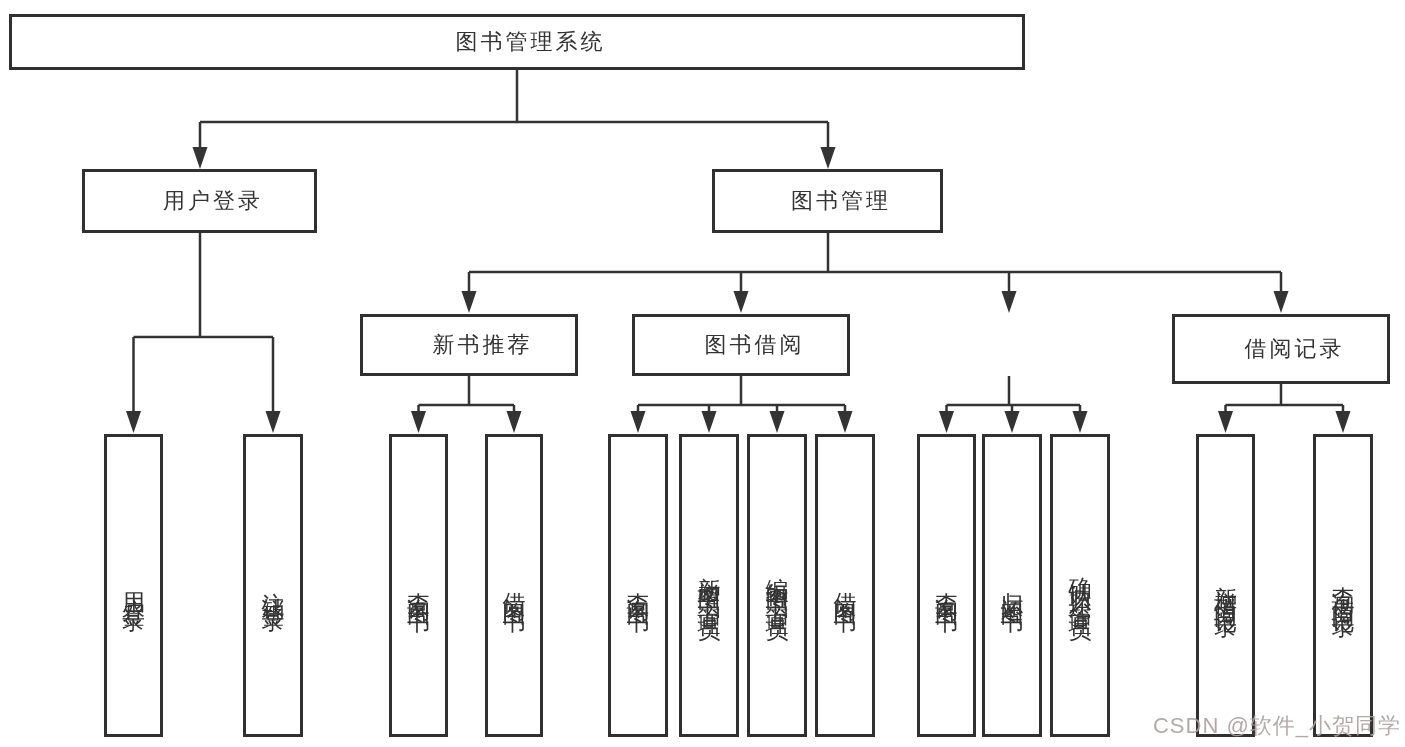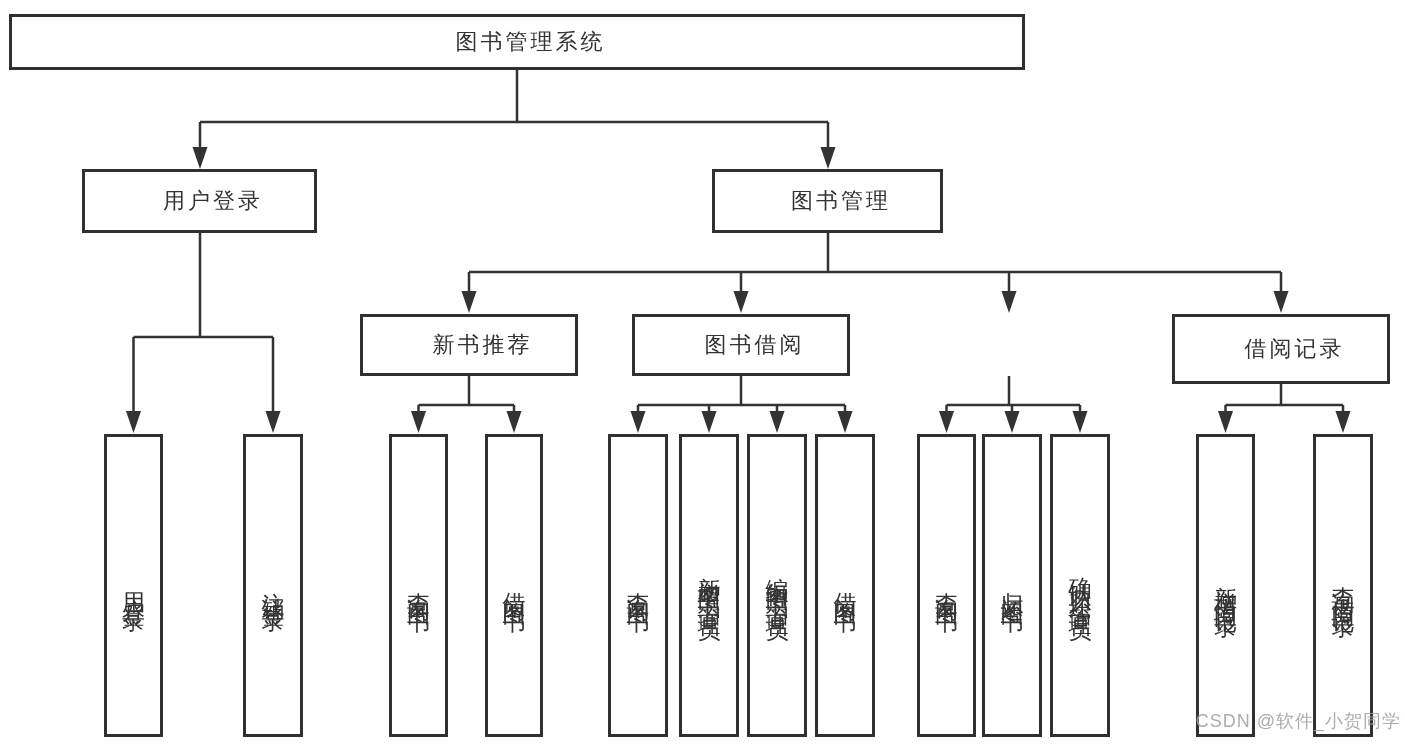--- a/index.html
+++ b/index.html
@@ -14,22 +14,22 @@
     border:3px solid #303030; display:flex; align-items:center; justify-content:center;
     text-align:center;
   }
   .hbox { font-size:22px; letter-spacing:3px; white-space:nowrap;padding-left:24px; }
   .hbox .lbl { transform:translateX(1.5px); }
   .vbox .lbl {
     writing-mode:vertical-rl; text-orientation:upright;
     font-size:23px; letter-spacing:6px; line-height:1;
   }
   .watermark {
-    position:absolute; right:4px; bottom:14px; z-index:5;
-    font-size:18px; letter-spacing:1px; color:rgba(172,158,158,0.9);
+    position:absolute; right:4px; bottom:6px; z-index:5;
+    font-size:22px; letter-spacing:1px; color:rgba(172,158,158,0.9);
     white-space:nowrap;
   }
 </style>
 </head>
 <body>
 
 <div class="canvas">
 
   <svg class="connectors" viewBox="0 0 1405 747" xmlns="http://www.w3.org/2000/svg">
     <path fill="none" stroke="#333333" stroke-width="2.5" d="M517 68 V122 M200 122 H828 M200 122 V150 M828 122 V150

